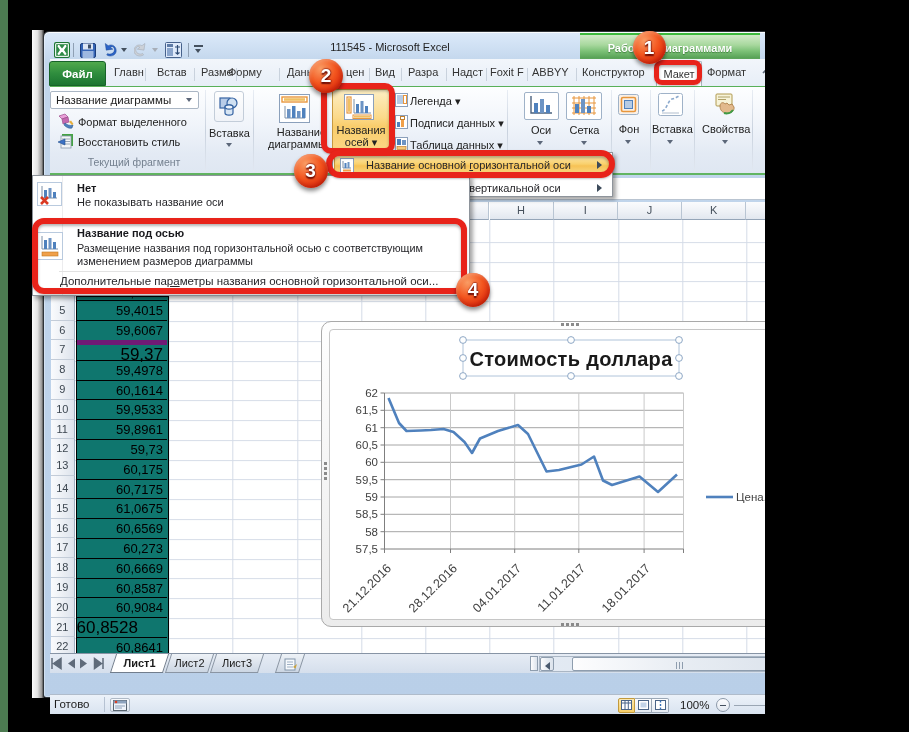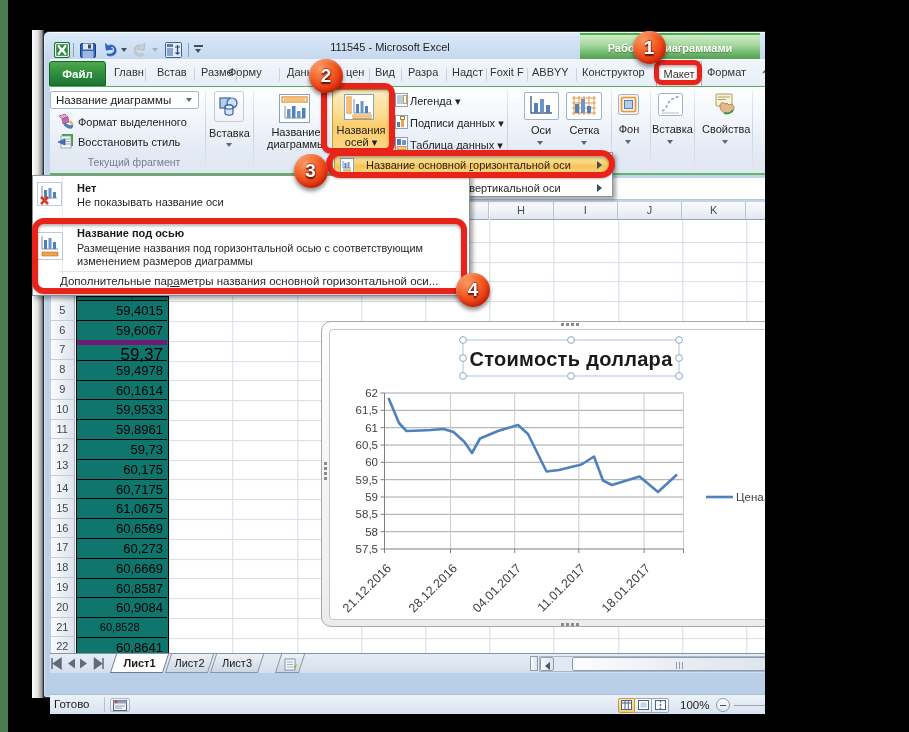--- a/index.html
+++ b/index.html
@@ -188,21 +188,21 @@
  <svg class="abs" style="left:235px;top:7px" width="31" height="29" viewBox="0 0 31 29">
           <rect x="0.5" y="0.5" width="30" height="28" fill="#fff" stroke="#8ba0bb"></rect>
           <rect x="3" y="3" width="25" height="5" fill="none" stroke="#e8963c" stroke-width="1.4"></rect>
           <rect x="5" y="4.2" width="21" height="2.6" fill="#f0c063"></rect>
           <path d="M6 24 V12 M6 24 H26" stroke="#7d90a8" stroke-width="1"></path>
           <rect x="8" y="15" width="3.5" height="9" fill="#6d94c4"></rect>
           <rect x="13" y="12" width="3.5" height="12" fill="#4f81bd"></rect>
           <rect x="18" y="17" width="3.5" height="7" fill="#6d94c4"></rect>
           <rect x="23" y="14" width="3.5" height="10" fill="#4f81bd"></rect>
         </svg>
- <div class="rtext" style="left:222px;top:40px;width:60px;text-align:center;line-height:11.5px">Название<br>диаграммы</div>
+ <div class="rtext" style="left:222px;top:40px;width:60px;text-align:right;line-height:11.5px">Название<br>диаграммы</div>
  <div class="dar" style="left:292px;top:51px"></div>
 
  <div class="abs" style="left:288px;top:2px;width:58px;height:63px;background:linear-gradient(#fdeec3,#fbd98a 45%,#f9cd6b 60%,#fbd786);border:1px solid #c79940;border-radius:3px"></div>
  <svg class="abs" style="left:300px;top:7px" width="30" height="26" viewBox="0 0 30 26">
           <rect x="0.5" y="0.5" width="29" height="25" fill="#fff" stroke="#8ba0bb"></rect>
           <rect x="3" y="3" width="4" height="16" fill="none" stroke="#e8963c" stroke-width="1.2"></rect>
           <rect x="4" y="4.2" width="2" height="13.6" fill="#f0c063"></rect>
           <path d="M10 19 V5 M10 19 H27" stroke="#7d90a8" stroke-width="1"></path>
           <rect x="12" y="10" width="3" height="9" fill="#4f81bd"></rect>
           <rect x="16.5" y="7" width="3" height="12" fill="#6d94c4"></rect>
@@ -340,21 +340,21 @@
  <div style="position:absolute;left:0;top:122.60px;width:90px;height:19.8px;border-top:1px solid #000;font-size:13px;text-align:right;padding-right:3.5px;line-height:19.8px">59,8961</div>
  <div style="position:absolute;left:0;top:142.40px;width:90px;height:19.8px;border-top:1px solid #000;font-size:13px;text-align:right;padding-right:3.5px;line-height:19.8px">59,73</div>
  <div style="position:absolute;left:0;top:162.20px;width:90px;height:19.8px;border-top:1px solid #000;font-size:13px;text-align:right;padding-right:3.5px;line-height:19.8px">60,175</div>
  <div style="position:absolute;left:0;top:182.00px;width:90px;height:19.8px;border-top:1px solid #000;font-size:13px;text-align:right;padding-right:3.5px;line-height:19.8px">60,7175</div>
  <div style="position:absolute;left:0;top:201.80px;width:90px;height:19.8px;border-top:1px solid #000;font-size:13px;text-align:right;padding-right:3.5px;line-height:19.8px">61,0675</div>
  <div style="position:absolute;left:0;top:221.60px;width:90px;height:19.8px;border-top:1px solid #000;font-size:13px;text-align:right;padding-right:3.5px;line-height:19.8px">60,6569</div>
  <div style="position:absolute;left:0;top:241.40px;width:90px;height:19.8px;border-top:1px solid #000;font-size:13px;text-align:right;padding-right:3.5px;line-height:19.8px">60,273</div>
  <div style="position:absolute;left:0;top:261.20px;width:90px;height:19.8px;border-top:1px solid #000;font-size:13px;text-align:right;padding-right:3.5px;line-height:19.8px">60,6669</div>
  <div style="position:absolute;left:0;top:281.00px;width:90px;height:19.8px;border-top:1px solid #000;font-size:13px;text-align:right;padding-right:3.5px;line-height:19.8px">60,8587</div>
  <div style="position:absolute;left:0;top:300.80px;width:90px;height:19.8px;border-top:1px solid #000;font-size:13px;text-align:right;padding-right:3.5px;line-height:19.8px">60,9084</div>
- <div style="position:absolute;left:0;top:320.60px;width:90px;height:19.8px;border-top:1px solid #000;font-size:11px;text-align:center;padding-right:3.5px;line-height:19.8px">60,8528</div>
+ <div style="position:absolute;left:0;top:320.60px;width:90px;height:19.8px;border-top:1px solid #000;font-size:17px;text-align:left;padding-right:3.5px;line-height:19.8px">60,8528</div>
  <div style="position:absolute;left:0;top:340.40px;width:90px;height:19.8px;border-top:1px solid #000;font-size:13px;text-align:right;padding-right:3.5px;line-height:19.8px">60,8641</div>
  </div>
 </div>
 
 <div class="abs" style="left:809px;top:159px;width:16px;height:10px;background:linear-gradient(#fefefe,#dfe6ee);border:1px solid #93a1b2"></div>
 <div class="abs sbtrack" style="left:806.5px;top:170px;width:18px;height:451px;border-left:1px solid #aab6c4">
  <div class="abs sbthumb" style="left:1.5px;top:0;width:15px;height:16px">
           <svg style="position:absolute;left:4px;top:5px" width="8" height="6" viewBox="0 0 8 6">
             <path d="M0 5 L4 0 L8 5 Z" fill="#4a5a6e"></path>
           </svg>

